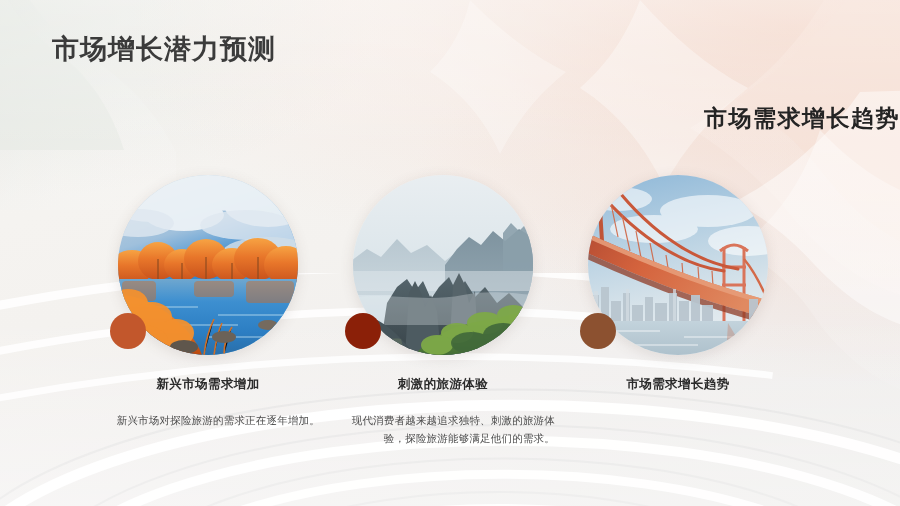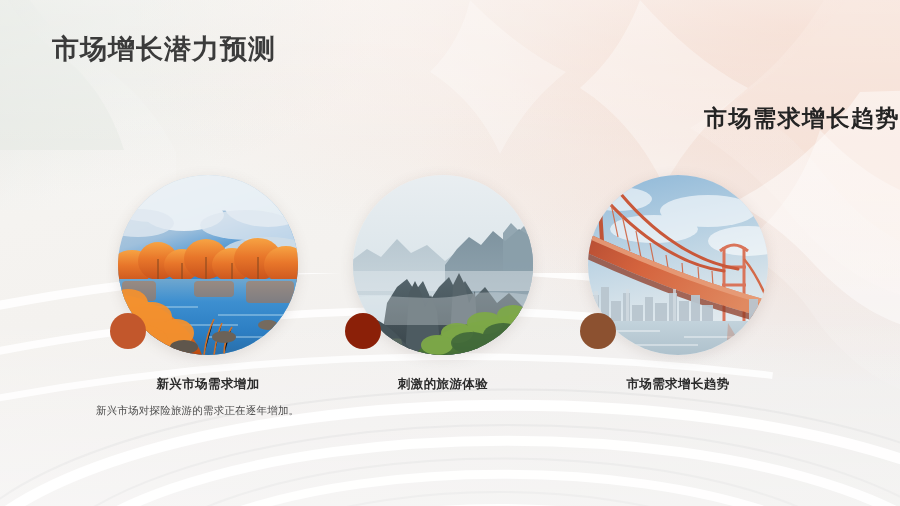--- a/index.html
+++ b/index.html
@@ -56,21 +56,21 @@
   .dot{
     position:absolute; width:36px; height:36px; border-radius:50%;
     left:-8px; bottom:6px;
   }
 
   .card-title{
     margin-top:21px; text-align:center;
     font-size:12.5px; font-weight:bold; color:#2b2b2b; letter-spacing:0.4px;
   }
   .card-desc{
-    margin:8px auto 0; width:224px; text-align:left;
+    margin:18px auto 0; width:224px; text-align:right;
     font-size:10.5px; line-height:1.75; color:#4b4b4b; letter-spacing:0.2px;
   }
 </style>
 </head>
 <body>
 
 <div class="slide">
 
   <div class="bg-base"></div>
 
@@ -287,20 +287,21 @@
               <ellipse cx="176" cy="152" rx="16" ry="11"></ellipse>
             </g>
 
             <path d="M -10 180 L -10 138 C 14 136, 34 148, 48 164 C 56 172, 60 178, 62 180 Z" fill="#46545a"></path>
             <path d="M 10 180 C 20 168, 34 162, 48 164 L 52 180 Z" fill="#5d6c62" opacity="0.85"></path>
           </svg>
         </div>
         <div class="dot" style="background:#8b2008"></div>
       </div>
       <div class="card-title">刺激的旅游体验</div>
+      <div class="card-desc">现代消费者越来越追求独特、刺激的旅游体验，探险旅游能够满足他们的需求。</div>
     </div>
 
     <div class="card c2">
       <div class="photo-wrap">
         <div class="photo">
           <svg viewBox="0 0 180 180">
             <defs>
               <linearGradient id="p3sky" x1="0" y1="0" x2="0.2" y2="1">
                 <stop offset="0%" stop-color="#8fb8d8"></stop>
                 <stop offset="40%" stop-color="#b6d0e2"></stop>

